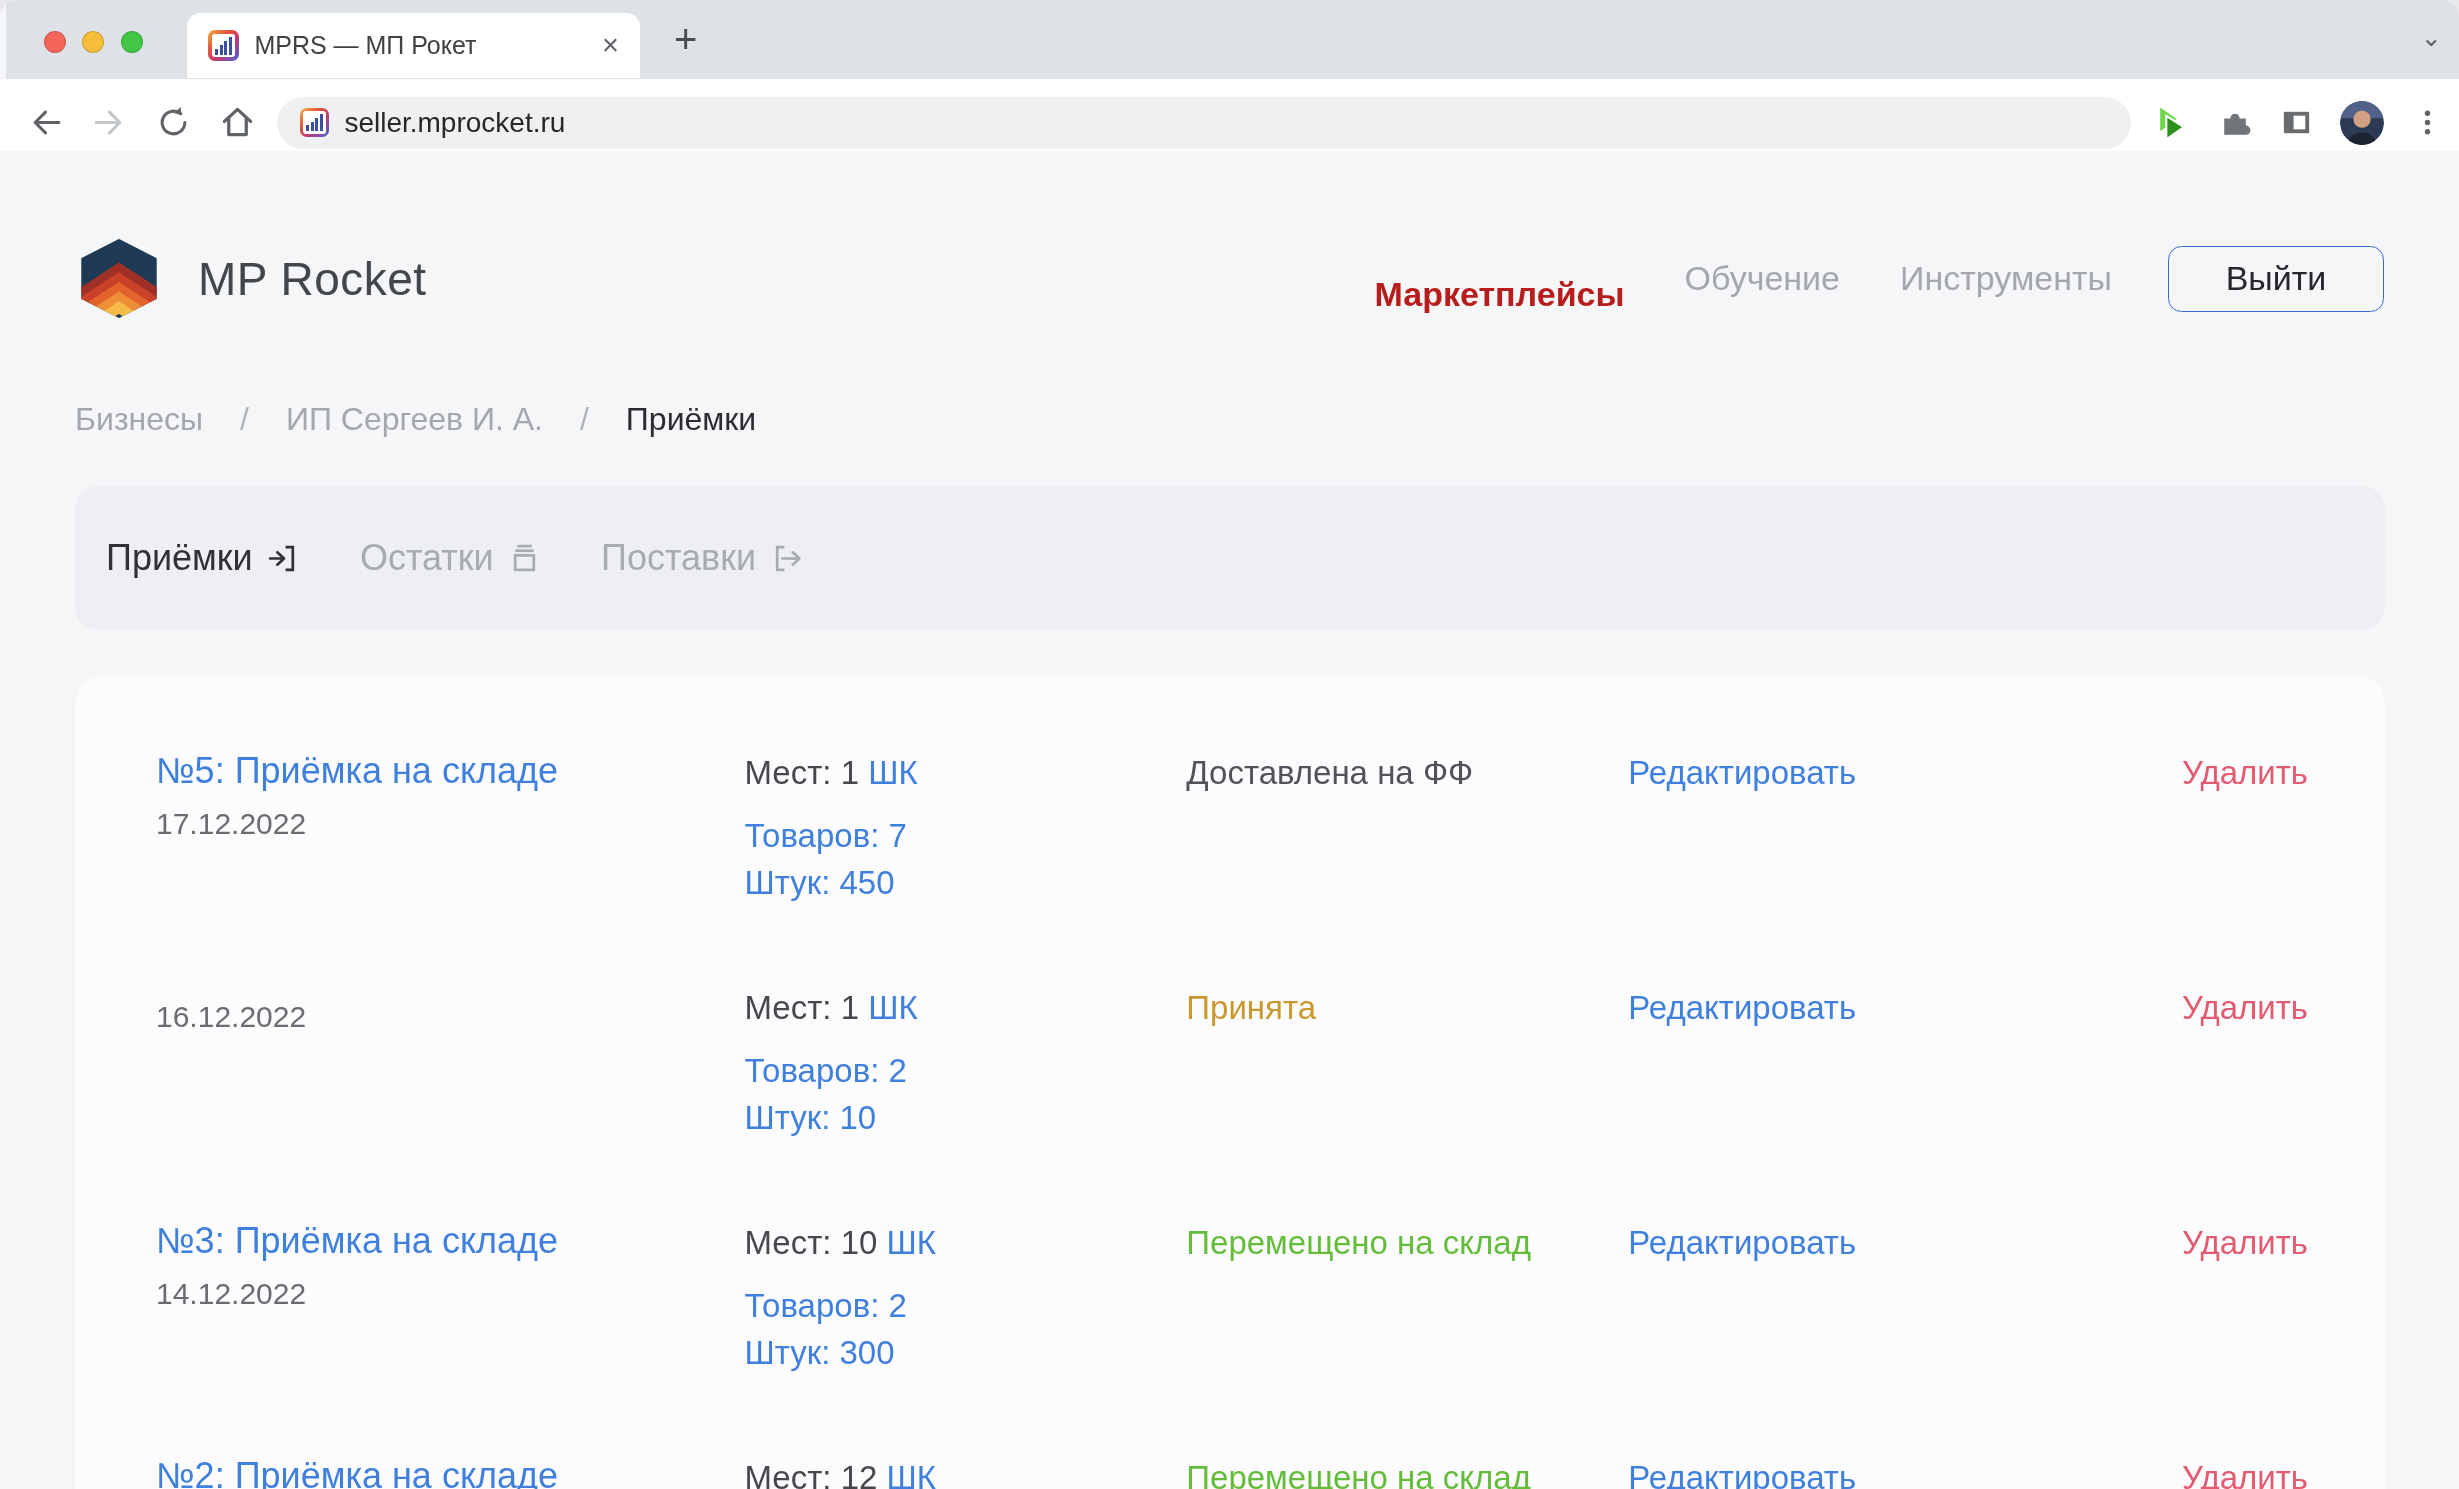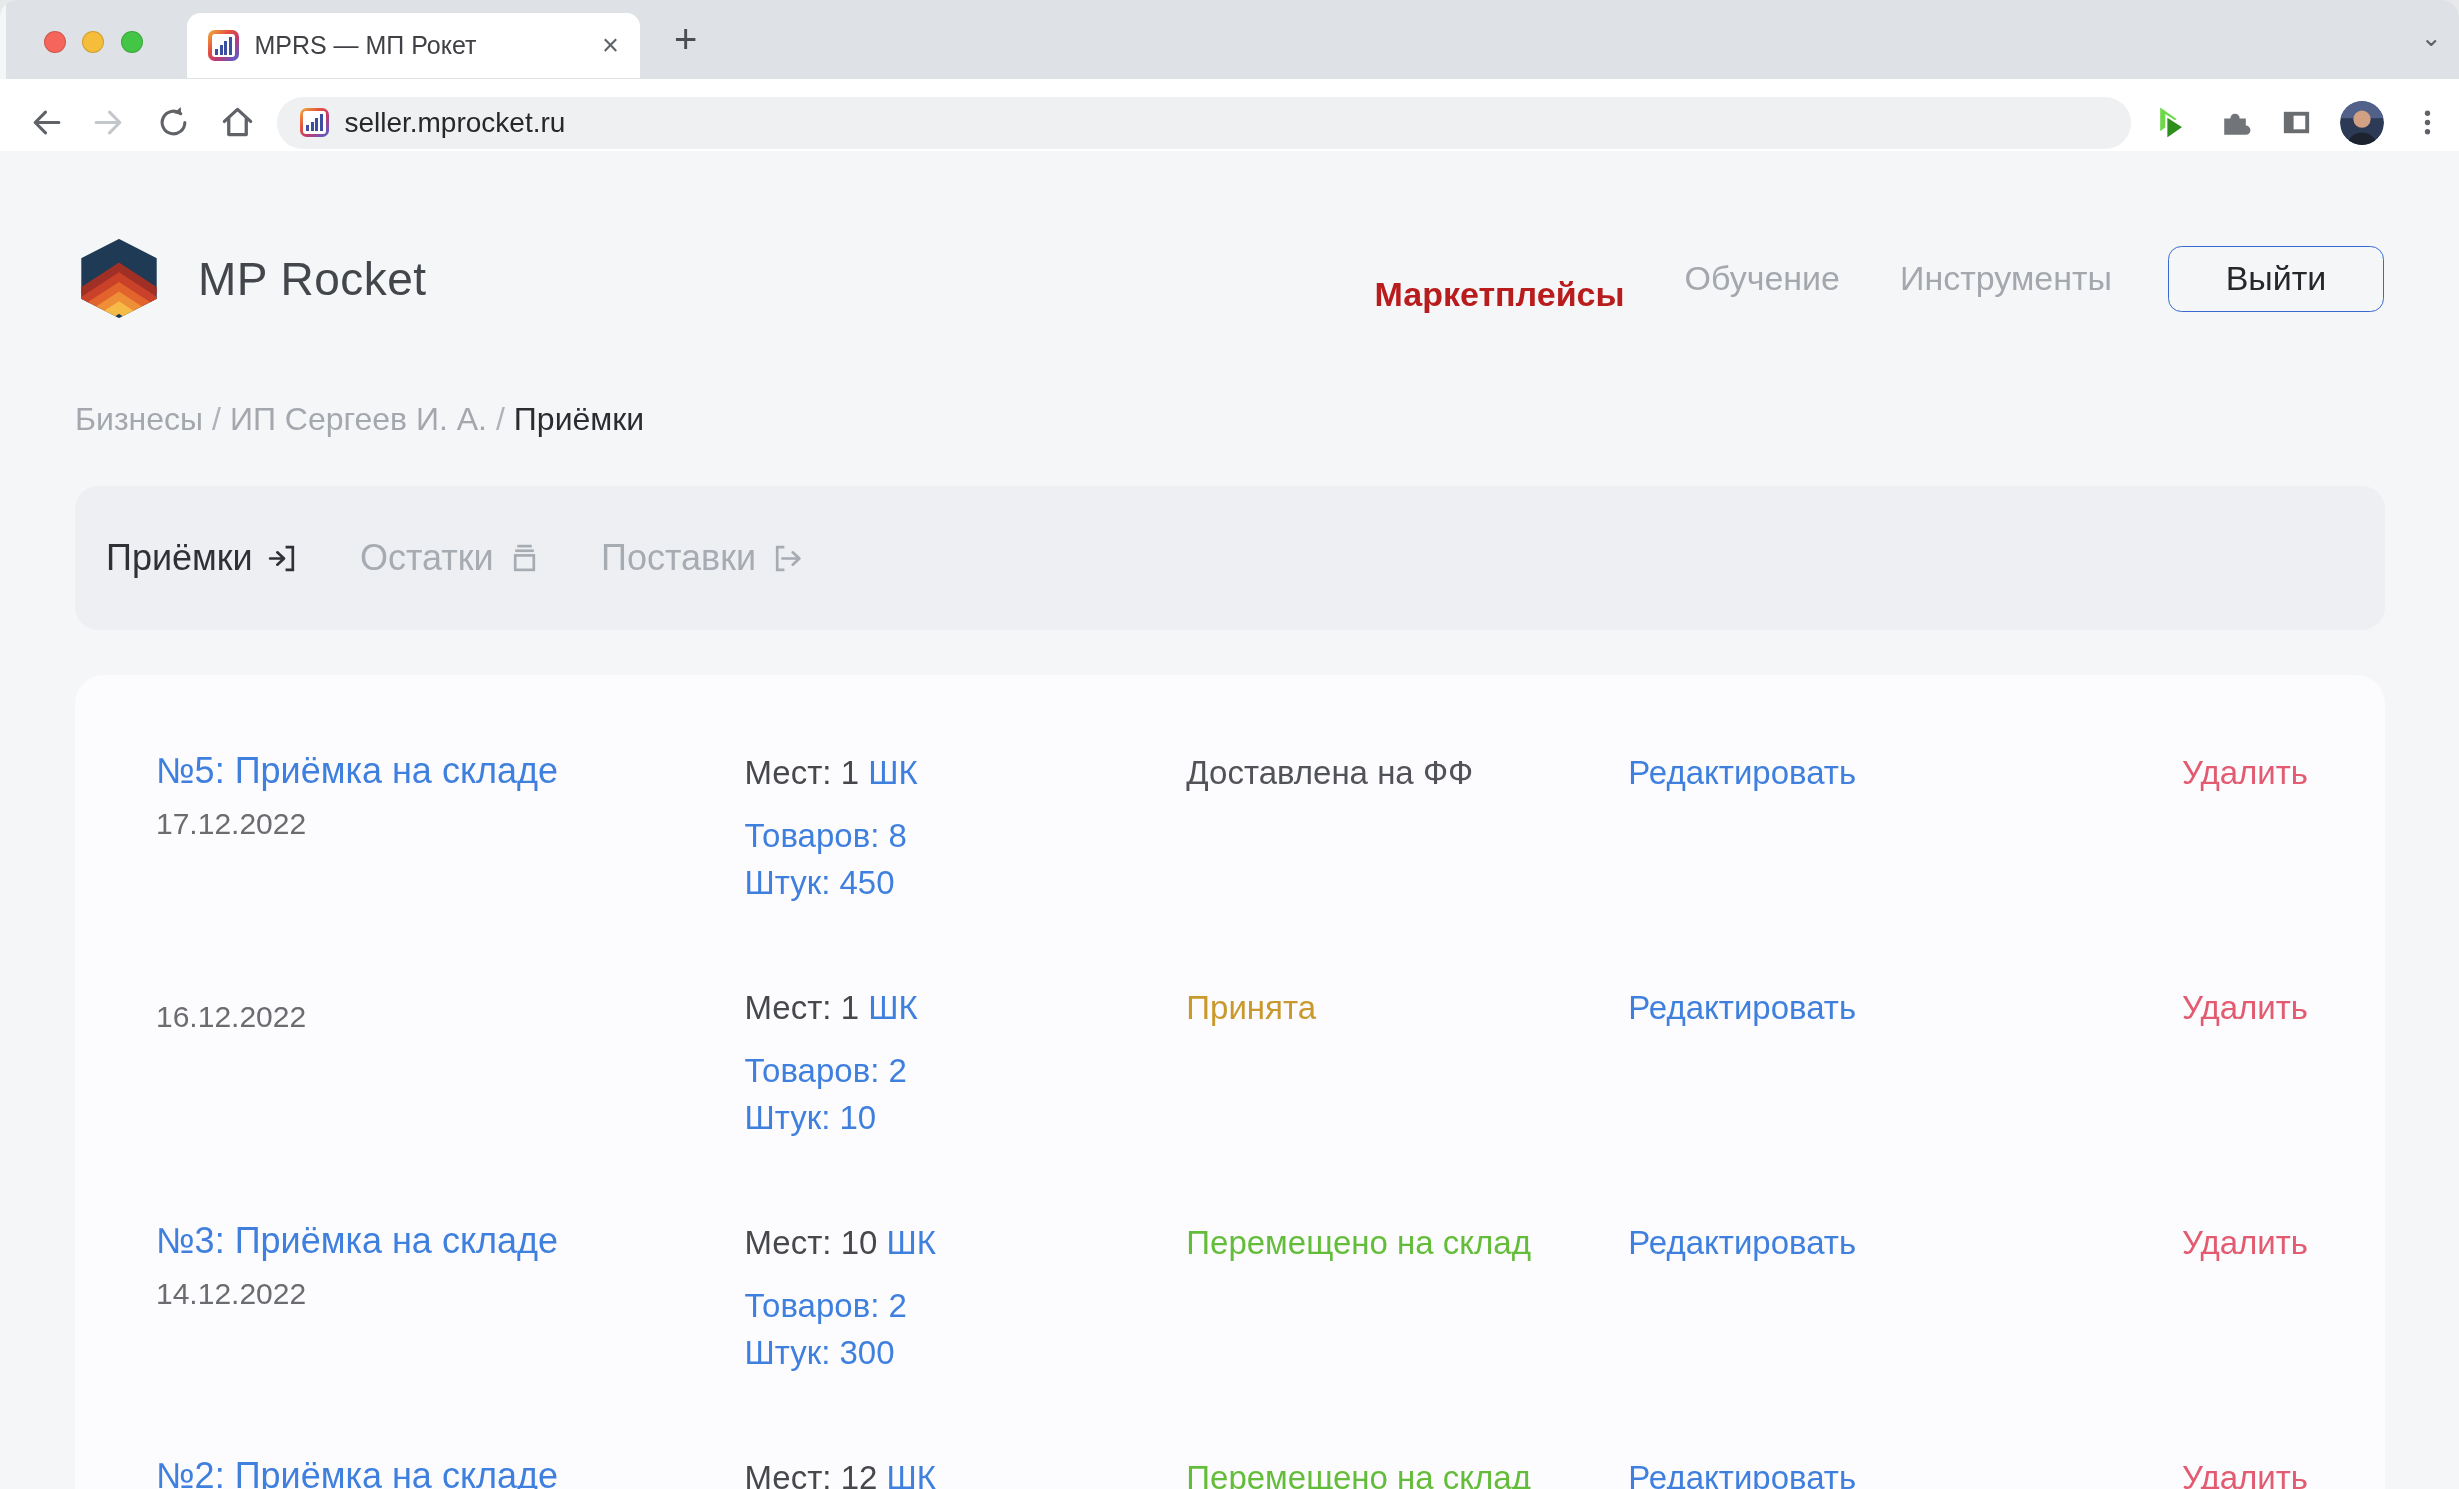--- a/index.html
+++ b/index.html
@@ -46,21 +46,21 @@
                  display:flex; align-items:center; }
   .brand { display:flex; align-items:center; gap:35px; }
   .brand-name { font-size:46px; color:#43464a; font-weight:500; letter-spacing:0.5px; }
   .main-nav { margin-left:auto; display:flex; align-items:center; gap:60px; }
   .nav-item { font-size:34px; color:#a4a7ad; cursor:pointer; }
   .nav-item.active { color:#b91c1c; font-weight:700;margin-top:32px; }
   .logout-btn { margin-left:56px; width:216px; height:66px; border:1.9px solid #3a6ad1; border-radius:13.4px;
                 background:transparent; font-size:34px; color:#26272b; font-weight:500;
                 font-family:inherit; cursor:pointer; }
 
-  .breadcrumbs { position:absolute; top:250px; left:75px; display:flex; align-items:center; gap:9px;
+  .breadcrumbs { position:absolute; top:250px; left:75px; display:flex; align-items:center; gap:37px;
                  font-size:32px; }
   .crumb { color:#a4a7ad; cursor:pointer; }
   .crumb.current { color:#2b2c30; font-weight:500; cursor:default; }
   .crumb-sep { color:#b0b3b9; }
 
   .tabs-panel { position:absolute; top:335px; left:75px; width:2310px; height:144px;
                 background:#edeff3; border-radius:23px; display:flex; align-items:center;
                 padding:0 31px; gap:61px; }
   .ptab { display:flex; align-items:center; gap:15.4px; font-size:36px; color:#a7abb2; cursor:pointer; }
   .ptab.active { color:#303136; }
@@ -246,21 +246,21 @@
 
     <div class="card">
 
       <div class="rrow">
         <div class="c1">
           <div class="r-title">№5: Приёмка на складе</div>
           <div class="r-date">17.12.2022</div>
         </div>
         <div class="c2">
           <div class="m-line"><span class="m-label">Мест: 1</span> <span class="lnk">ШК</span></div>
-          <div class="m-line m-products lnk">Товаров: 8</div>
+          <div class="m-line m-products lnk">Товаров: 7</div>
           <div class="m-line m-units lnk">Штук: 450</div>
         </div>
         <div class="c3"><span class="status" data-status="plain">Доставлена на ФФ</span></div>
         <div class="c4"><span class="edit-link">Редактировать</span></div>
         <div class="c5"><span class="del-link">Удалить</span></div>
       </div>
 
       <div class="rrow">
         <div class="c1">
           <div class="r-date">16.12.2022</div>

